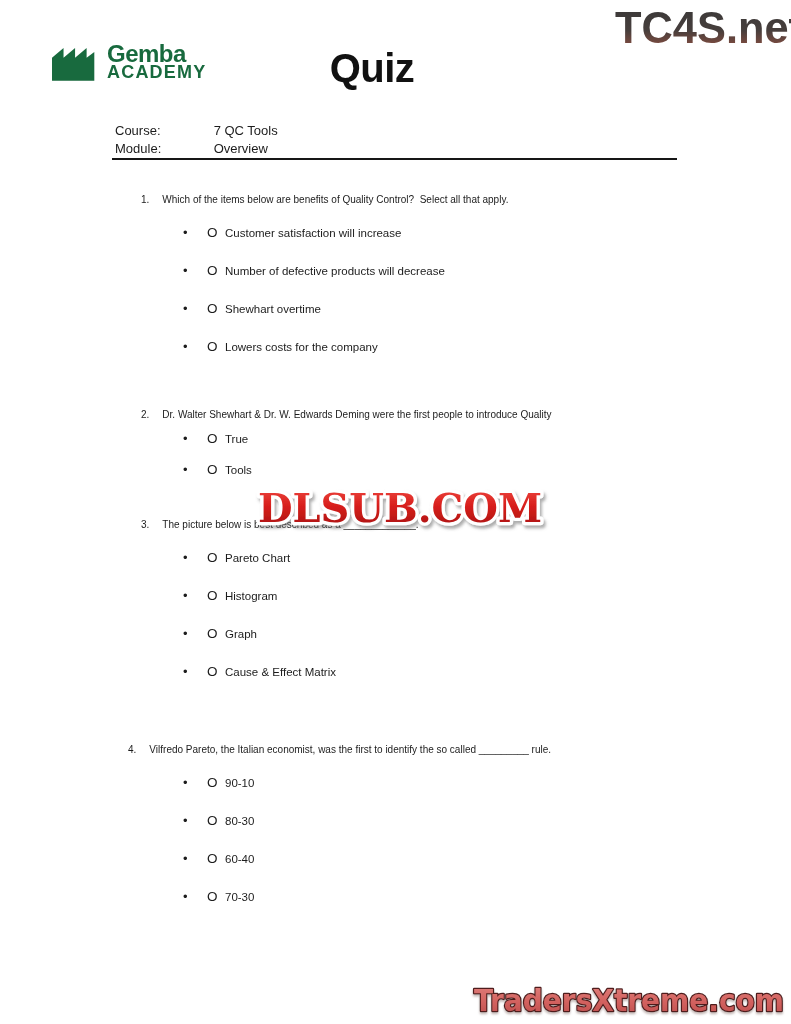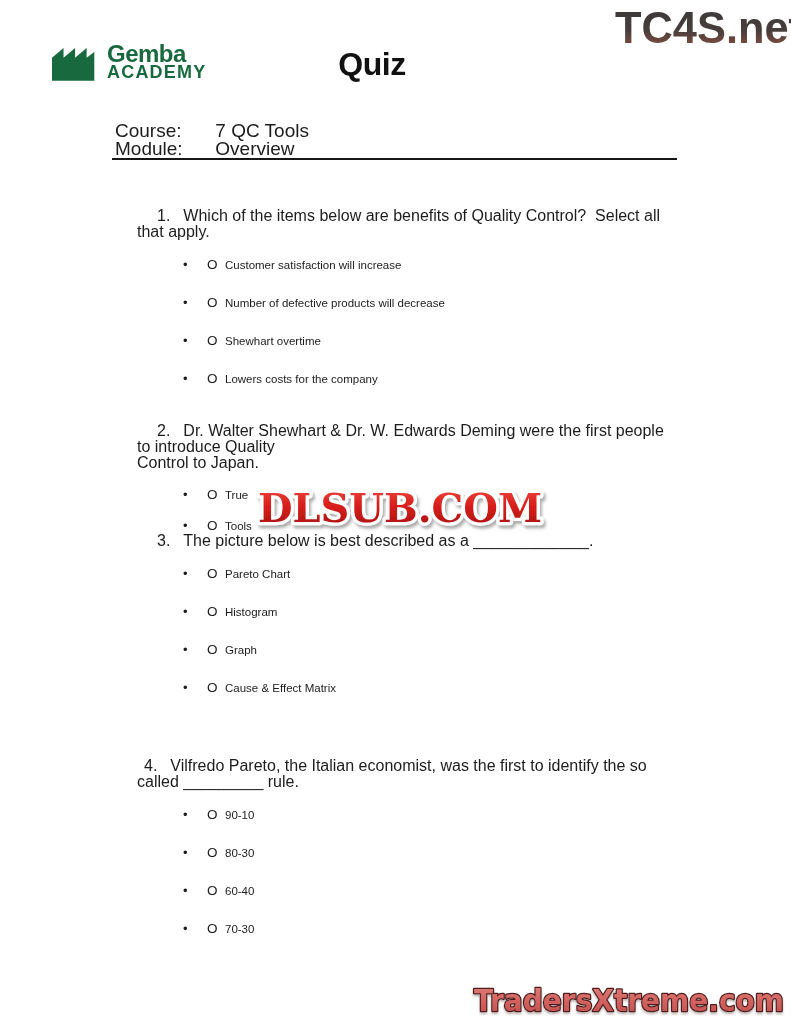--- a/index.html
+++ b/index.html
@@ -37,33 +37,33 @@
     letter-spacing: 1.2px;
     line-height: 14px;
   }
   .quiz-title {
     position: absolute;
     left: 0;
     top: 46px;
     width: 744px;
     margin: 0;
     text-align: center;
-    font-size: 32px;
+    font-size: 40px;
     font-weight: bold;
     letter-spacing: -0.5px;
     color: #111111;
   }
   .wm-tc4s { position: absolute; top: 1px; right: 2px; width: 196px; height: 54px; }
 
   
   .course-block {
     position: absolute;
     left: 115px;
     top: 122px;
-    font-size: 19px;
+    font-size: 13px;
     line-height: 17.5px;
   }
   .course-label { display: inline-block; width: 95px; }
   .rule {
     position: absolute;
     left: 112px;
     top: 158px;
     width: 565px;
     height: 2px;
     background: #161616;
@@ -75,22 +75,22 @@
     left: 121px;
     top: 0;
     width: 562px;
   }
   .question { position: absolute; width: 100%; }
   .question:nth-of-type(1) { top: 192px; }
   .question:nth-of-type(2) { top: 407px; }
   .question:nth-of-type(3) { top: 517px; }
   .question:nth-of-type(4) { top: 742px; }
   .q-text {
-    margin: 16px;
-    font-size: 16px;
+    margin: 0;
+    font-size: 10px;
     line-height: 16px;
     text-indent: 20px;
   }
   .question:nth-of-type(4) .q-text { text-indent: 7px; }
   .q-num { margin-right: 13px; }
   .q-body { white-space: pre-wrap; }
   .q-line2 { display: block; text-indent: 0; white-space: pre-wrap; }
   .options { list-style: none; margin: 17px 0 0 0; padding: 0; }
   .question:nth-of-type(2) .options { margin-top: 8px; }
   .option {
@@ -191,21 +191,20 @@
     <span class="bullet">•</span>
     <span class="radio">O</span>
     <span class="opt-label">Lowers costs for the company</span>
   </li>
 </ul>
   </section>
 
   <section class="question">
     <p class="q-text">
       <span class="q-num">2.</span><span class="q-body">Dr. Walter Shewhart &amp; Dr. W. Edwards Deming were the first people to introduce Quality</span>
-      <span class="q-line2">Control to Japan.</span>
     </p>
     <ul class="options">
   <li class="option">
     <span class="bullet">•</span>
     <span class="radio">O</span>
     <span class="opt-label">True</span>
   </li>
 
   <li class="option">
     <span class="bullet">•</span>

